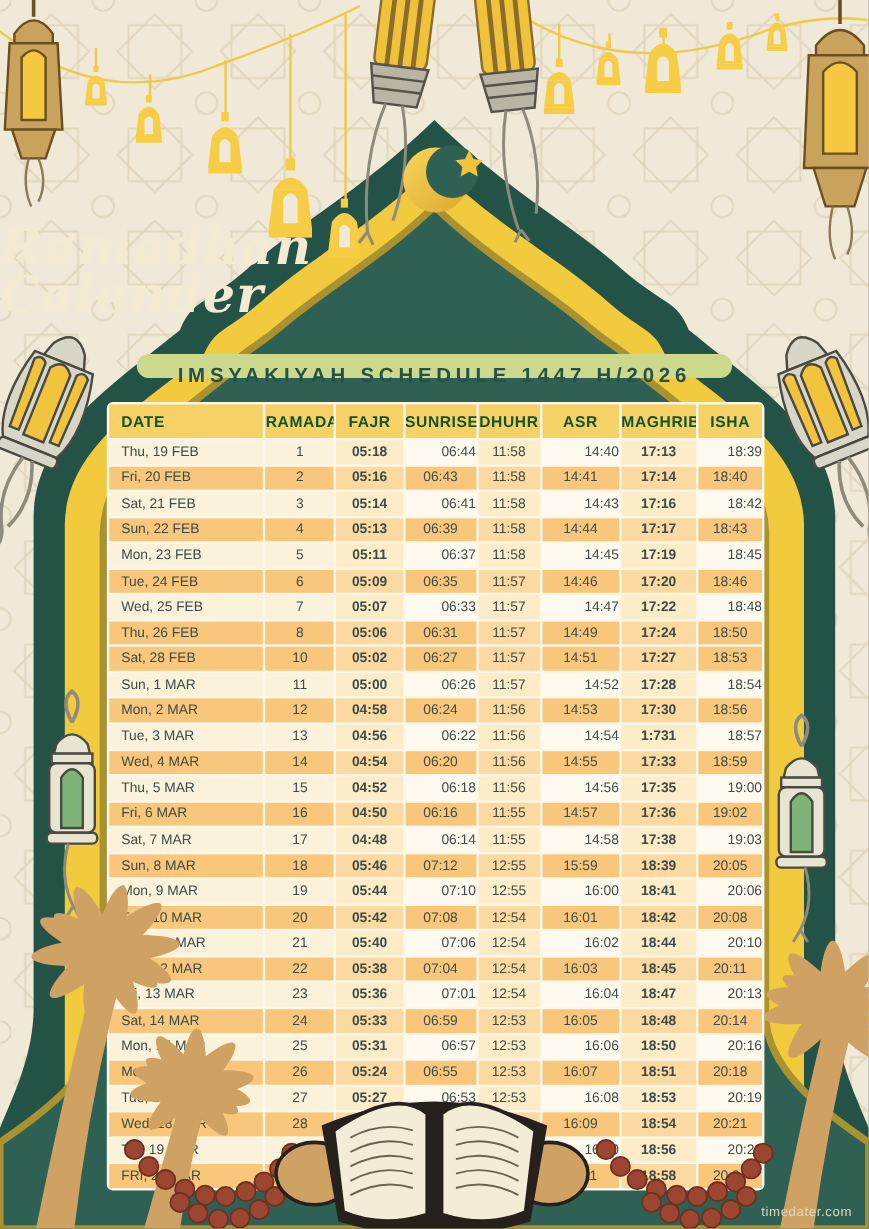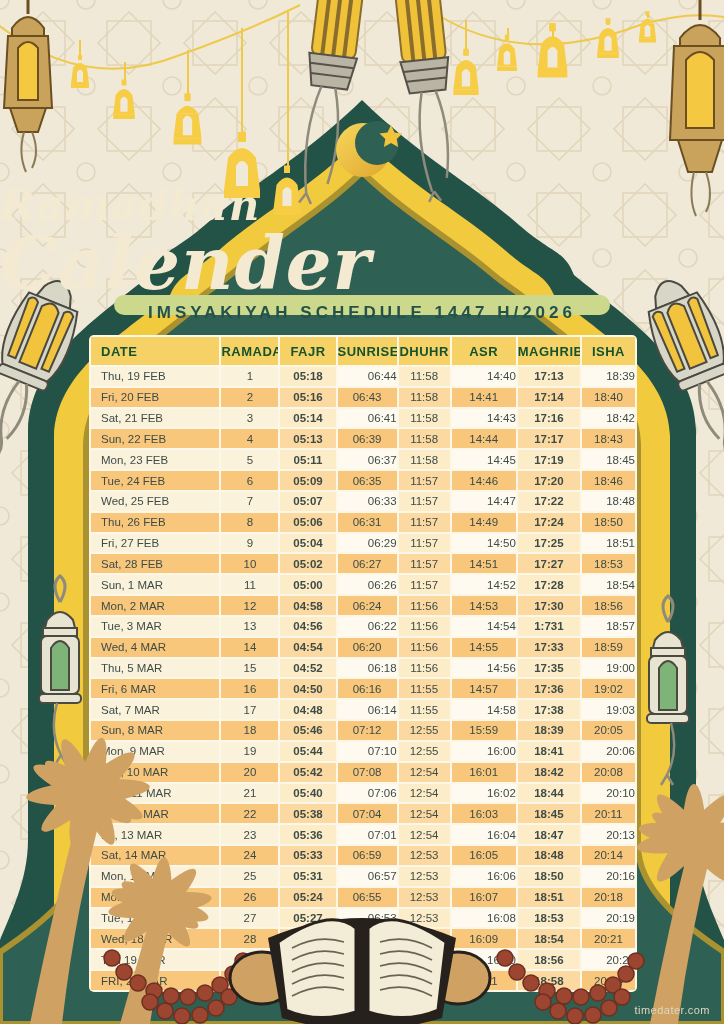--- a/index.html
+++ b/index.html
@@ -10,21 +10,21 @@
   }
   .layer{position:absolute;left:0;top:0;width:724px;height:1024px;pointer-events:none;}
   .title-line1{
     position:absolute;top:181px;left:0;width:623px;
     font-family:"DejaVu Serif",serif;font-style:italic;font-weight:700;
     font-size:42px;color:#f4ead1;letter-spacing:1px;
   }
   .title-line2{
     position:absolute;top:221px;left:0;width:724px;
     font-family:"DejaVu Serif",serif;font-style:italic;font-weight:700;
-    font-size:72px;color:#f4ead1;letter-spacing:1px;
+    font-size:42px;color:#f4ead1;letter-spacing:1px;
   }
   .banner{
     position:absolute;top:295px;left:50%;transform:translateX(-50%);
     background:#ccd88c;border-radius:22px;height:20px;line-height:36px;
     padding:0 34px;z-index:6;white-space:nowrap;
     color:#24524a;font-weight:700;font-size:17px;letter-spacing:4px;
   }
   
   .table-panel{
     position:absolute;left:89px;top:335px;width:548px;height:657px;
@@ -327,30 +327,20 @@
           <tr class="row-orange">
             <td class="col0">Thu, 26 FEB</td>
             <td class="col1">8</td>
             <td class="col2">05:06</td>
             <td class="col3">06:31</td>
             <td class="col4">11:57</td>
             <td class="col5">14:49</td>
             <td class="col6">17:24</td>
             <td class="col7">18:50</td>
           </tr>
-          <tr class="row-light">
-            <td class="col0">Fri, 27 FEB</td>
-            <td class="col1">9</td>
-            <td class="col2">05:04</td>
-            <td class="col3">06:29</td>
-            <td class="col4">11:57</td>
-            <td class="col5">14:50</td>
-            <td class="col6">17:25</td>
-            <td class="col7">18:51</td>
-          </tr>
           <tr class="row-orange">
             <td class="col0">Sat, 28 FEB</td>
             <td class="col1">10</td>
             <td class="col2">05:02</td>
             <td class="col3">06:27</td>
             <td class="col4">11:57</td>
             <td class="col5">14:51</td>
             <td class="col6">17:27</td>
             <td class="col7">18:53</td>
           </tr>

